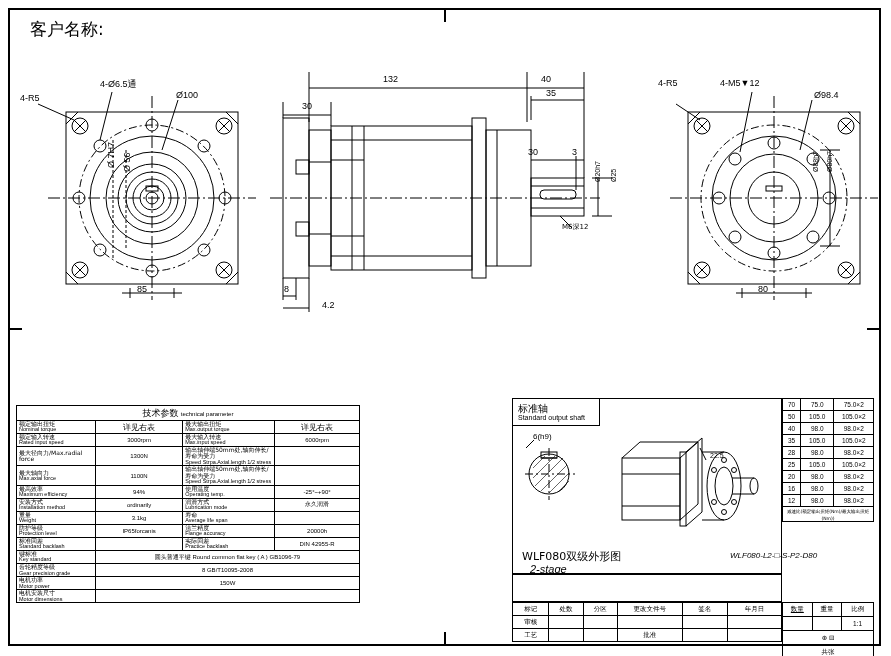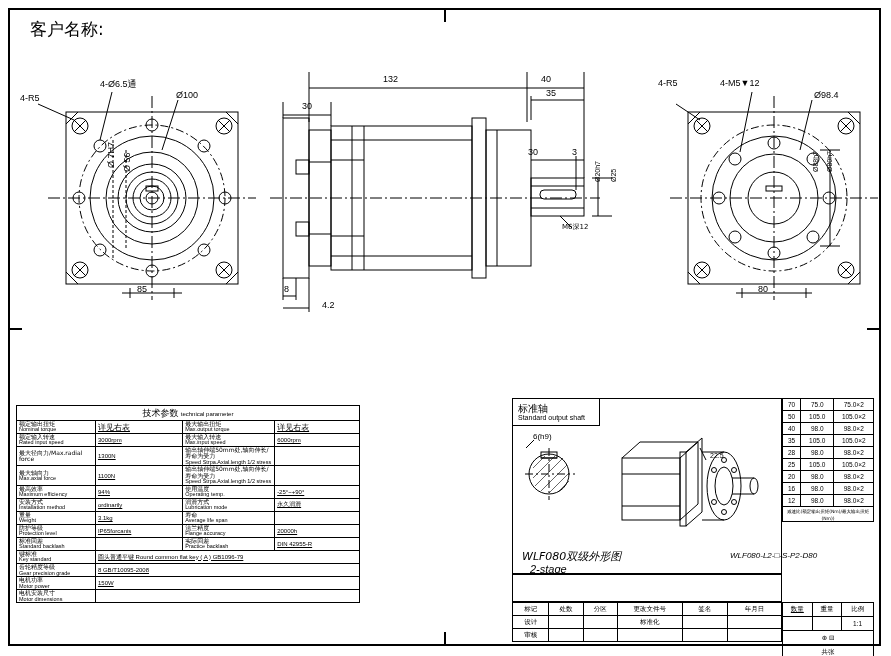--- a/index.html
+++ b/index.html
@@ -11,21 +11,21 @@
   .cn{font-family:"DejaVu Sans",sans-serif;}
   .title-cust{position:absolute;left:30px;top:18px;font-size:17px;font-family:"DejaVu Sans",sans-serif;}
   svg{position:absolute;left:0;top:0;overflow:visible;}
   table{border-collapse:collapse;}
   
   .spec{position:absolute;left:16px;top:405px;width:344px;font-size:6px;}
   .spec td{border:1px solid #000;padding:0px 2px;vertical-align:middle;}
   .spec .hdr{text-align:center;font-size:8px;height:14px;}
   .spec .cnline{font-family:"DejaVu Sans",sans-serif;font-size:6px;display:block;line-height:1.05;}
   .spec .enline{font-size:5.5px;display:block;line-height:1.05;}
-  .spec .val{text-align:left;text-decoration:underline;}
+  .spec .val{text-align:center;}
   .rtbl{position:absolute;border-collapse:collapse;font-size:6.5px;}
   .rtbl td{border:1px solid #000;text-align:center;padding:0;height:11px;}
   .tblock{position:absolute;border:1px solid #000;box-sizing:border-box;}
   .tb td{border:1px solid #000;font-size:6.5px;text-align:center;padding:0;}
 </style>
 </head>
 <body>
 
 <div class="frame"></div>
 
@@ -434,21 +434,21 @@
 
       <line x1="0" y1="44" x2="58" y2="44"></line>
       <line x1="0" y1="76" x2="58" y2="76"></line>
     </g>
 
     <line x1="700" y1="448" x2="706" y2="460"></line>
   </g>
 </svg>
 
 <div class="tblock" style="left:512px;top:574px;width:270px;height:28px;"></div>
-<div class="lbl cn" style="left:522px;top:549px;font-size:11px;font-style:italic;">WLF080双级外形图</div>
+<div class="lbl cn" style="left:522px;top:549px;font-size:11px;">WLF080双级外形图</div>
 <div class="lbl" style="left:530px;top:563px;font-size:11px;font-style:italic;">2-stage</div>
 <div class="lbl" style="left:730px;top:551px;font-size:8px;font-style:italic;">WLF080-L2-□-S-P2-D80</div>
 
 <table class="rtbl" style="left:782px;top:398px;width:92px;">
   <tbody>
       <tr>
         <td style="width:18px;">70</td>
         <td style="width:34px;">75.0</td>
         <td style="width:40px;">75.0×2</td>
       </tr>
@@ -502,32 +502,32 @@
   <tbody>
       <tr>
     <td class="cn" style="width:32px;height:12px;">标记</td>
     <td class="cn" style="width:30px;">处数</td>
     <td class="cn" style="width:30px;">分区</td>
     <td class="cn" style="width:58px;">更改文件号</td>
     <td class="cn" style="width:40px;">签名</td>
     <td class="cn" style="width:48px;border-radius:6px;">年月日</td>
   </tr>
   <tr>
-    <td class="cn" style="height:12px;">设计</td>
-    <td></td>
-    <td></td>
-    <td class="cn">标准化</td>
-    <td></td>
-    <td></td>
-  </tr>
-  <tr>
     <td class="cn" style="height:12px;">审核</td>
     <td></td>
     <td></td>
     <td></td>
+    <td></td>
+    <td></td>
+  </tr>
+  <tr>
+    <td class="cn" style="height:12px;">工艺</td>
+    <td></td>
+    <td></td>
+    <td class="cn">批准</td>
     <td></td>
     <td></td>
   </tr>
 </tbody>
   </table>
 
 <table class="tb" style="position:absolute;left:782px;top:602px;width:92px;border-collapse:collapse;">
   <tbody>
       <tr>
     <td class="cn" style="width:30px;height:13px;text-decoration:underline;">数量</td>

